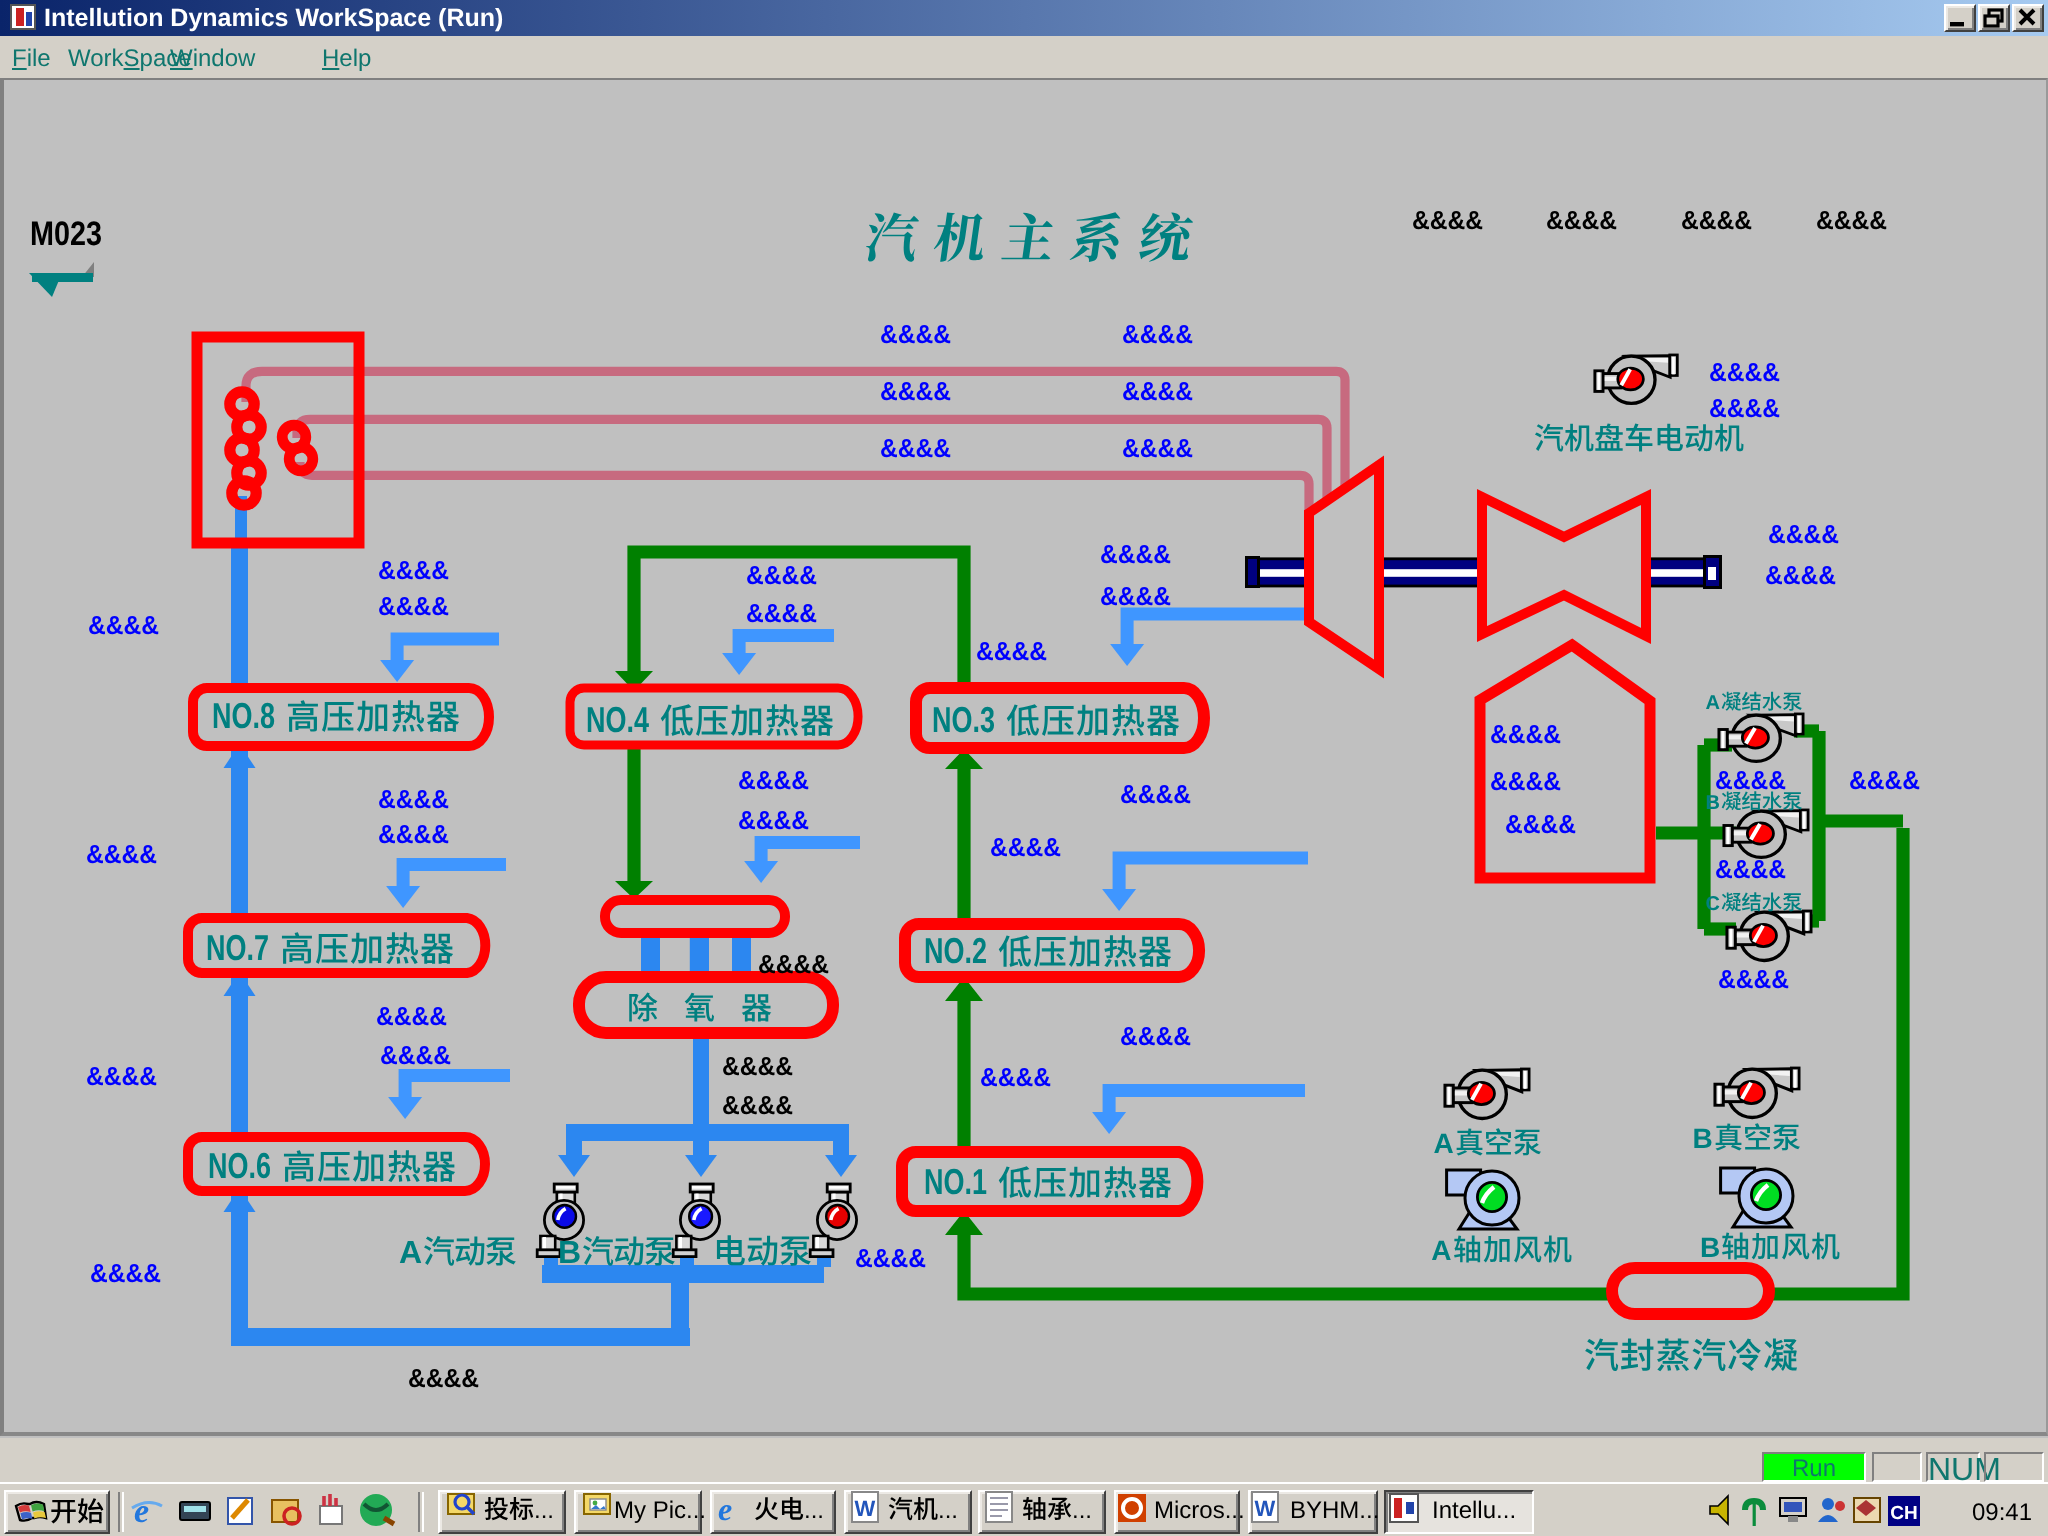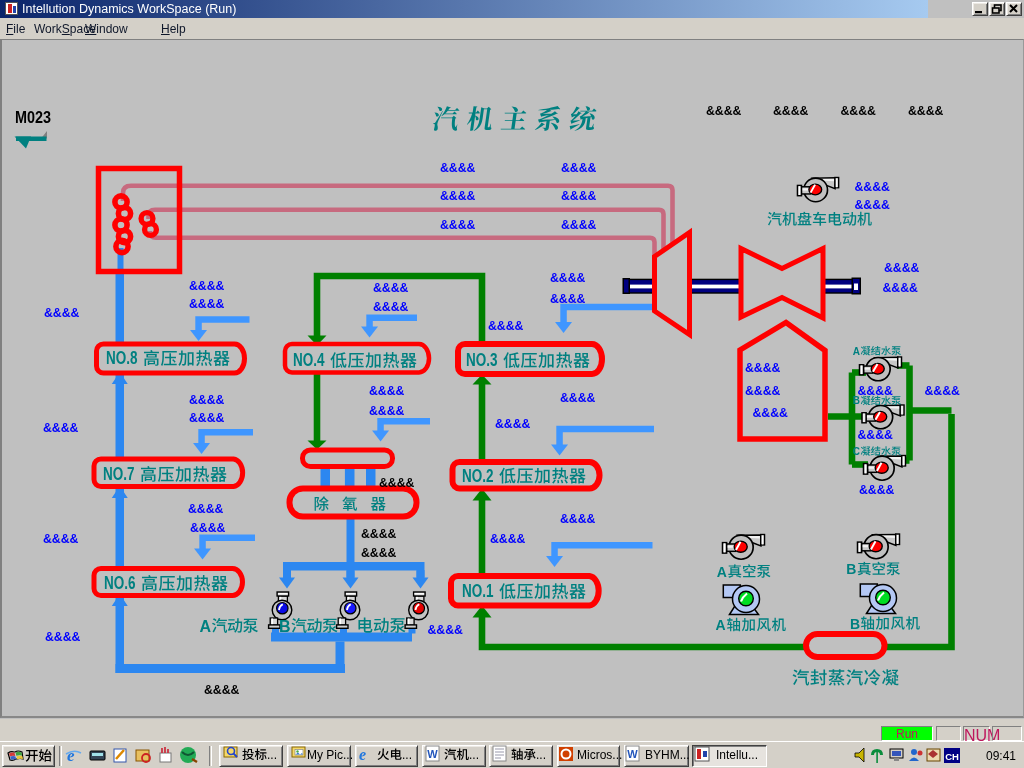--- a/index.html
+++ b/index.html
@@ -1,25 +1,25 @@
 <!DOCTYPE html>
 <html><head><meta charset="utf-8"><style>
 *{margin:0;padding:0;box-sizing:border-box}
 body{width:1024px;height:768px;overflow:hidden;position:relative;font-family:"Liberation Sans",sans-serif;background:#C0C0C0}
-.titlebar{position:absolute;left:0;top:0;width:928px;height:18px;background:linear-gradient(to right,#0A246A,#A6CAF0);color:#fff;font-size:12.5px;font-weight:normal}
+.titlebar{position:absolute;left:0;top:0;width:1024px;height:18px;background:linear-gradient(to right,#0A246A,#A6CAF0);color:#fff;font-size:12.5px;font-weight:bold}
 .tbtxt{position:absolute;left:22px;top:2px}
 .ticon{position:absolute;left:5px;top:2px;width:13px;height:13px;background:#fff;border:1px solid #555}
 .ticon i{position:absolute;left:2px;top:1px;width:4px;height:9px;background:#CC2222}
 .ticon b{position:absolute;left:7px;top:3px;width:3px;height:7px;background:#2244AA}
 .wbtn{position:absolute;top:2px;width:16px;height:14px;background:#D4D0C8;border:1px solid;border-color:#fff #404040 #404040 #fff;box-shadow:inset 1px 1px 0 #ece9e4, inset -1px -1px 0 #808080}
-.menubar{position:absolute;left:0;top:18px;width:1024px;height:21px;background:#D4D0C8;font-size:12px;color:#0f172a}
+.menubar{position:absolute;left:0;top:18px;width:1024px;height:21px;background:#D4D0C8;font-size:12px;color:#0f766e}
 .menubar span{position:absolute;top:4px}
 .canvas{position:absolute;left:0;top:39px;width:1024px;height:679px;background:#C0C0C0;border-top:1px solid #808080;border-left:2px solid #808080;border-bottom:2px solid #888;border-right:1px solid #999}
 .statusbar{position:absolute;left:0;top:719px;width:1024px;height:22px;background:#D4D0C8}
-.spanel{position:absolute;top:7px;height:15px;border:1px solid;border-color:#808080 #fff #fff #808080;font-size:12px;color:#be185d}
+.spanel{position:absolute;top:7px;height:15px;border:1px solid;border-color:#808080 #fff #fff #808080;font-size:12px;color:#0f766e}
 .taskbar{position:absolute;left:0;top:741px;width:1024px;height:27px;background:#D4D0C8;border-top:1px solid #fff}
 .tkbtn{position:absolute;top:3px;height:22px;background:#D4D0C8;border:1px solid;border-color:#fff #404040 #404040 #fff;box-shadow:inset 1px 1px 0 #ece9e4, inset -1px -1px 0 #808080}
 .tkbtn.pressed{border-color:#404040 #fff #fff #404040;box-shadow:inset 1px 1px 0 #808080;background:#e6e3de}
 .vsep{position:absolute;top:4px;width:3px;height:20px;border-left:1px solid #808080;border-right:1px solid #fff}
 </style></head>
 <body>
 <div class="canvas"></div>
 <div class="titlebar">
     <div class="ticon">
       <i></i>

